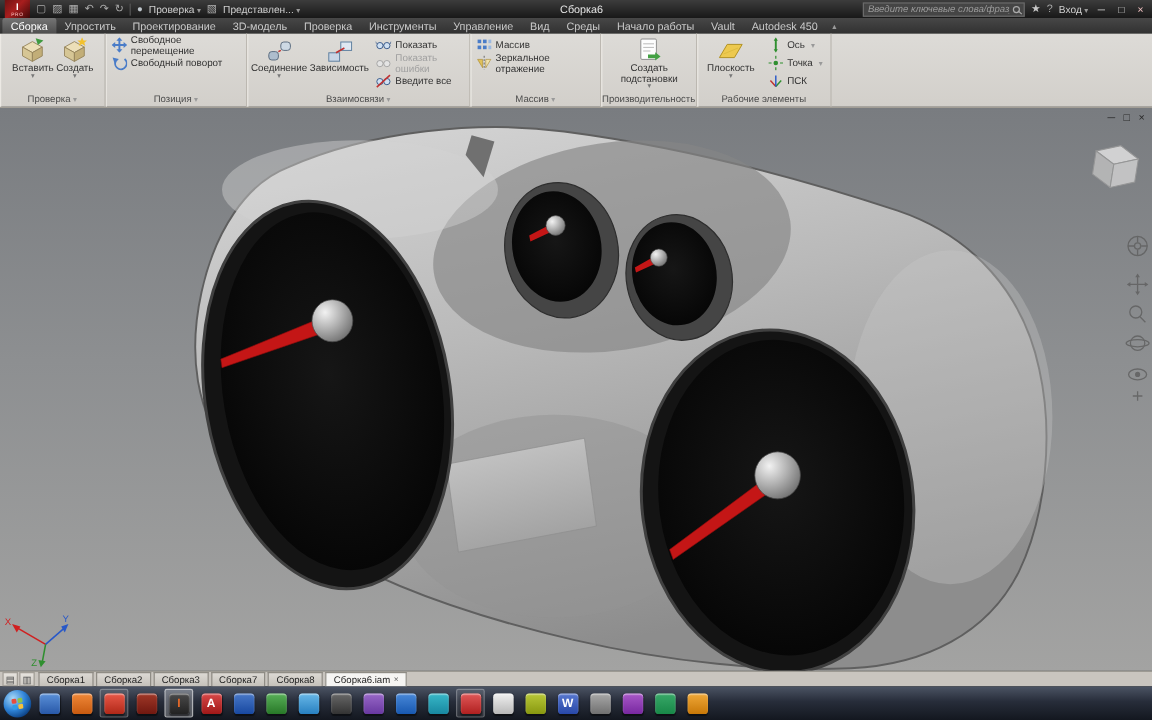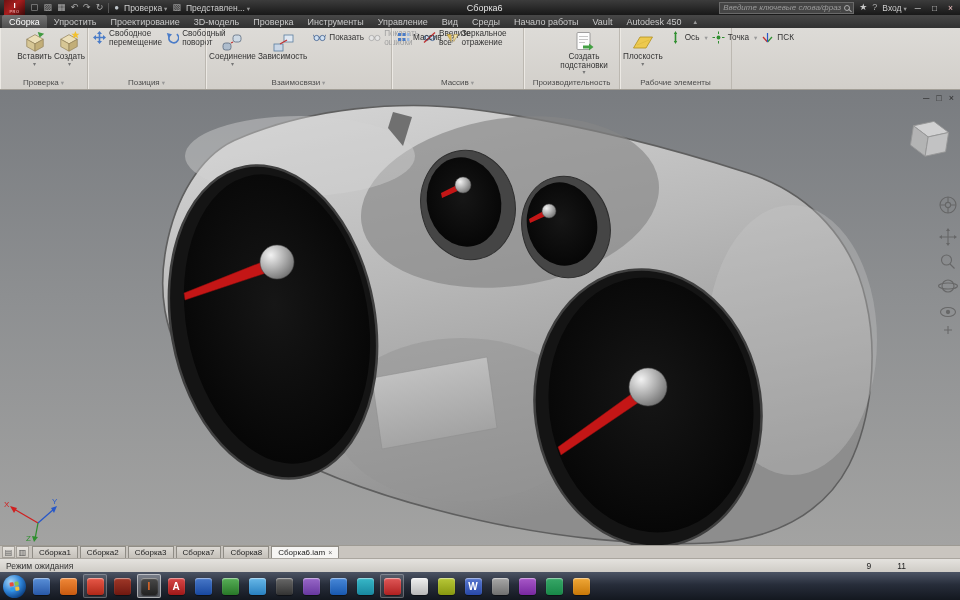--- a/index.html
+++ b/index.html
@@ -30,26 +30,26 @@
   
   .tabrow{flex:0 0 13px;background:linear-gradient(#474747,#313131);display:flex;align-items:stretch;font-size:9px;color:#c9c9c9;padding-left:2px}
   .rtab{display:flex;align-items:center;padding:0 7px}
   .rtab.active{background:linear-gradient(#757575,#4e4e4e);color:#fff;border-radius:2px 2px 0 0}
   .rtab-collapse{display:flex;align-items:center;color:#9a9a9a;font-size:7px;padding:0 5px}
 
   
   .ribbon{flex:0 0 62px;background:linear-gradient(#dddbd7,#d2cfca);border-bottom:1px solid #a29e96;display:flex;align-items:stretch}
   .rgroup{display:flex;flex-direction:column;border-right:1px solid #bcb8b1;box-shadow:1px 0 0 #ece9e4 inset;flex:0 0 auto}
   .rgc{flex:1;display:flex;align-items:flex-start;padding:2px 2px 0 3px;gap:2px}
-  .rgc.center{justify-content:flex-end}
+  .rgc.center{justify-content:center}
   .rgl{height:13px;display:flex;align-items:center;justify-content:center;font-size:8px;color:#4c4c4c}
   .bigbtn{display:flex;flex-direction:column;align-items:center;text-align:center;font-size:8.2px;color:#333;line-height:1.05;padding-top:1px}
   .bicon{width:22px;height:22px;display:flex;align-items:center;justify-content:center}
   .bdd{font-size:6px;color:#777;line-height:5px}
-  .col{display:flex;flex-direction:row}
+  .col{display:flex;flex-direction:column}
   .smallbtn{display:flex;align-items:center;gap:3px;font-size:8.2px;color:#333;height:15px;padding:0 2px}
   .smallbtn.disabled{color:#a0a0a0}
   .sicon{width:13px;height:13px;flex:0 0 13px;display:flex;align-items:center;justify-content:center}
   .ribbon-fill{flex:1}
 
   
   .viewport{flex:1;position:relative;background:linear-gradient(180deg,#797c80 0%,#8d8f91 45%,#a3a3a2 100%);overflow:hidden}
   .model{position:absolute;inset:0;width:100%;height:100%}
   .docwin{position:absolute;top:3px;right:6px;display:flex;gap:7px;font-size:9px;color:#2c2c2c}
   .viewcube{position:absolute;top:22px;right:6px;opacity:.85;transform:rotate(9deg)}
@@ -242,21 +242,21 @@
                   <path d="M1,11.6 L12,1.6" stroke="#c03030" stroke-width="1.3"></path>
                 </svg>
             </span>
             <span>Введите все</span>
           </div>
         </div>
       </div>
       <div class="rgl dd">Взаимосвязи</div>
     </div>
 
-    <div class="rgroup" style="width:132px">
+    <div class="rgroup" style="width:109px">
       <div class="rgc">
         <div class="col">
           <div class="smallbtn">
             <span class="sicon">
               <svg width="13" height="13" viewBox="0 0 13 13">
                   <g fill="#4a7cc8">
                     <rect x="1" y="2" width="3" height="3"></rect>
                     <rect x="5.5" y="2" width="3" height="3"></rect>
                     <rect x="1" y="7" width="3" height="3"></rect>
                     <rect x="5.5" y="7" width="3" height="3"></rect>
@@ -277,21 +277,21 @@
                   <polygon points="7.8,10.5 12,3.5 7.8,3.5" fill="#f0e2ae" stroke="#a8862a" stroke-width="0.5"></polygon>
                 </svg>
             </span>
             <span>Зеркальное отражение</span>
           </div>
         </div>
       </div>
       <div class="rgl dd">Массив</div>
     </div>
 
-    <div class="rgroup" style="width:96px">
+    <div class="rgroup" style="width:80px">
       <div class="rgc center">
         <div class="bigbtn" style="width:66px">
           <span class="bicon">
             <svg width="22" height="22" viewBox="0 0 22 22">
                 <rect x="4" y="1.5" width="13" height="17" rx="1" fill="#fdfdfd" stroke="#8a8a8a" stroke-width="0.8"></rect>
                 <path d="M6,5.5 h9 M6,8.5 h9 M6,11.5 h6" stroke="#b8b8b8" stroke-width="0.8"></path>
                 <polygon points="10,14.5 16,14.5 16,12.5 20.5,16 16,19.5 16,17.5 10,17.5" fill="#43a043"></polygon>
               </svg>
           </span>
           <span>Создать подстановки</span>
@@ -488,27 +488,20 @@
       </span>
     <span class="dtab">
         <span>Сборка8</span>
       </span>
     <span class="dtab active">
       <span>Сборка6.iam</span>
       <span class="x">×</span>
     </span>
   </div>
 
-  <div class="statusbar">
-    <span>Режим ожидания</span>
-    <span class="sb-fill"></span>
-    <span class="sb-count">9</span>
-    <span class="sb-count">11</span>
-    <span class="sb-end"></span>
-  </div>
 
   <div class="taskbar">
     <div class="orb">
       <span class="orbflag">
         <b style="background:#e84c3d"></b>
           <b style="background:#8bc34a"></b>
           <b style="background:#2f9be8"></b>
           <b style="background:#f6c23a"></b>
       </span>
     </div>

